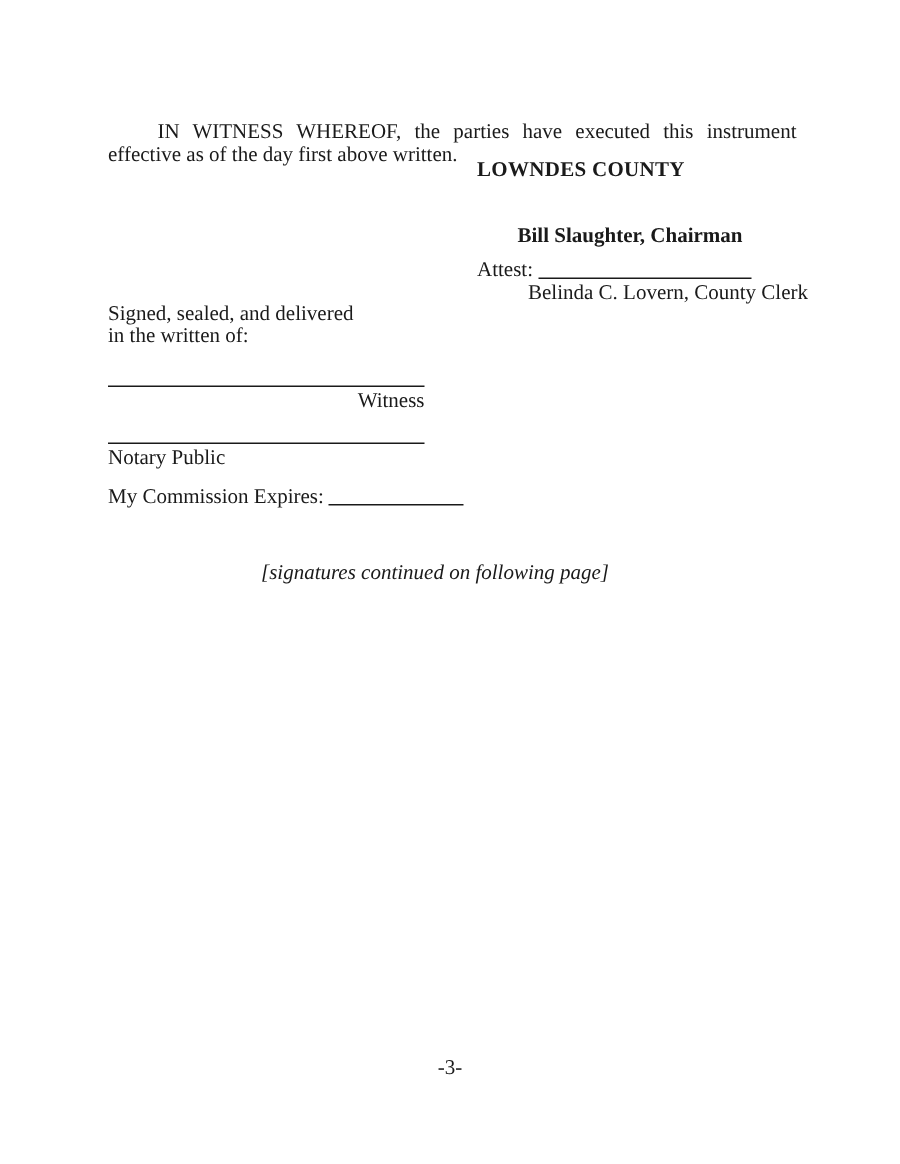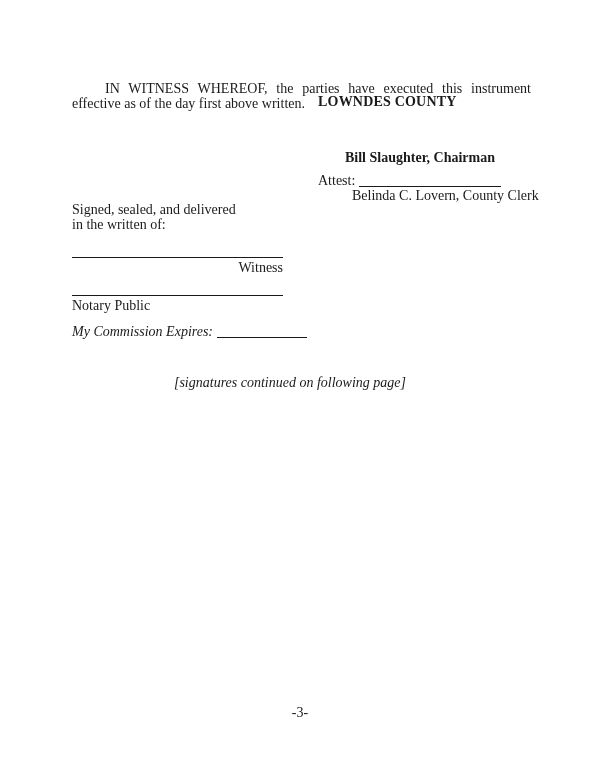--- a/index.html
+++ b/index.html
@@ -24,21 +24,21 @@
   .paragraph {
     left: 72px;
     top: 67px;
     width: 459px;
     text-align: justify;
     text-indent: 33px;
   }
 
   .county-heading {
     left: 318px;
-    top: 94px;
+    top: 106px;
     font-weight: bold;
     letter-spacing: 0.2px;
   }
 
   .by-row    { left: 318px; top: 135px; }
   .by-name   { left: 345px; top: 150px; font-weight: bold; }
   .attest-row  { left: 318px; top: 173px; }
   .attest-name { left: 352px; top: 188px; }
 
   .presence { left: 72px; top: 202px; }
@@ -46,21 +46,21 @@
   .witness-block { left: 72px; top: 257px; text-align: right; }
   .notary-block  { left: 72px; top: 295px; }
 
   .rule {
     width: 211px;
     height: 0;
     border-top: 1px solid #1a1a1a;
   }
   .sig-label { margin-top: 2px; }
 
-  .commission-row { left: 72px; top: 324px; font-style: italic; }
+  .commission-row { left: 72px; top: 324px; }
 
   .sigline {
     display: inline-block;
     height: 10px;
     border-bottom: 1px solid #1a1a1a;
     vertical-align: -2px;
   }
   .sigline.by     { width: 143px; }
   .sigline.attest { width: 142px; }
   .sigline.commission { width: 90px; }

